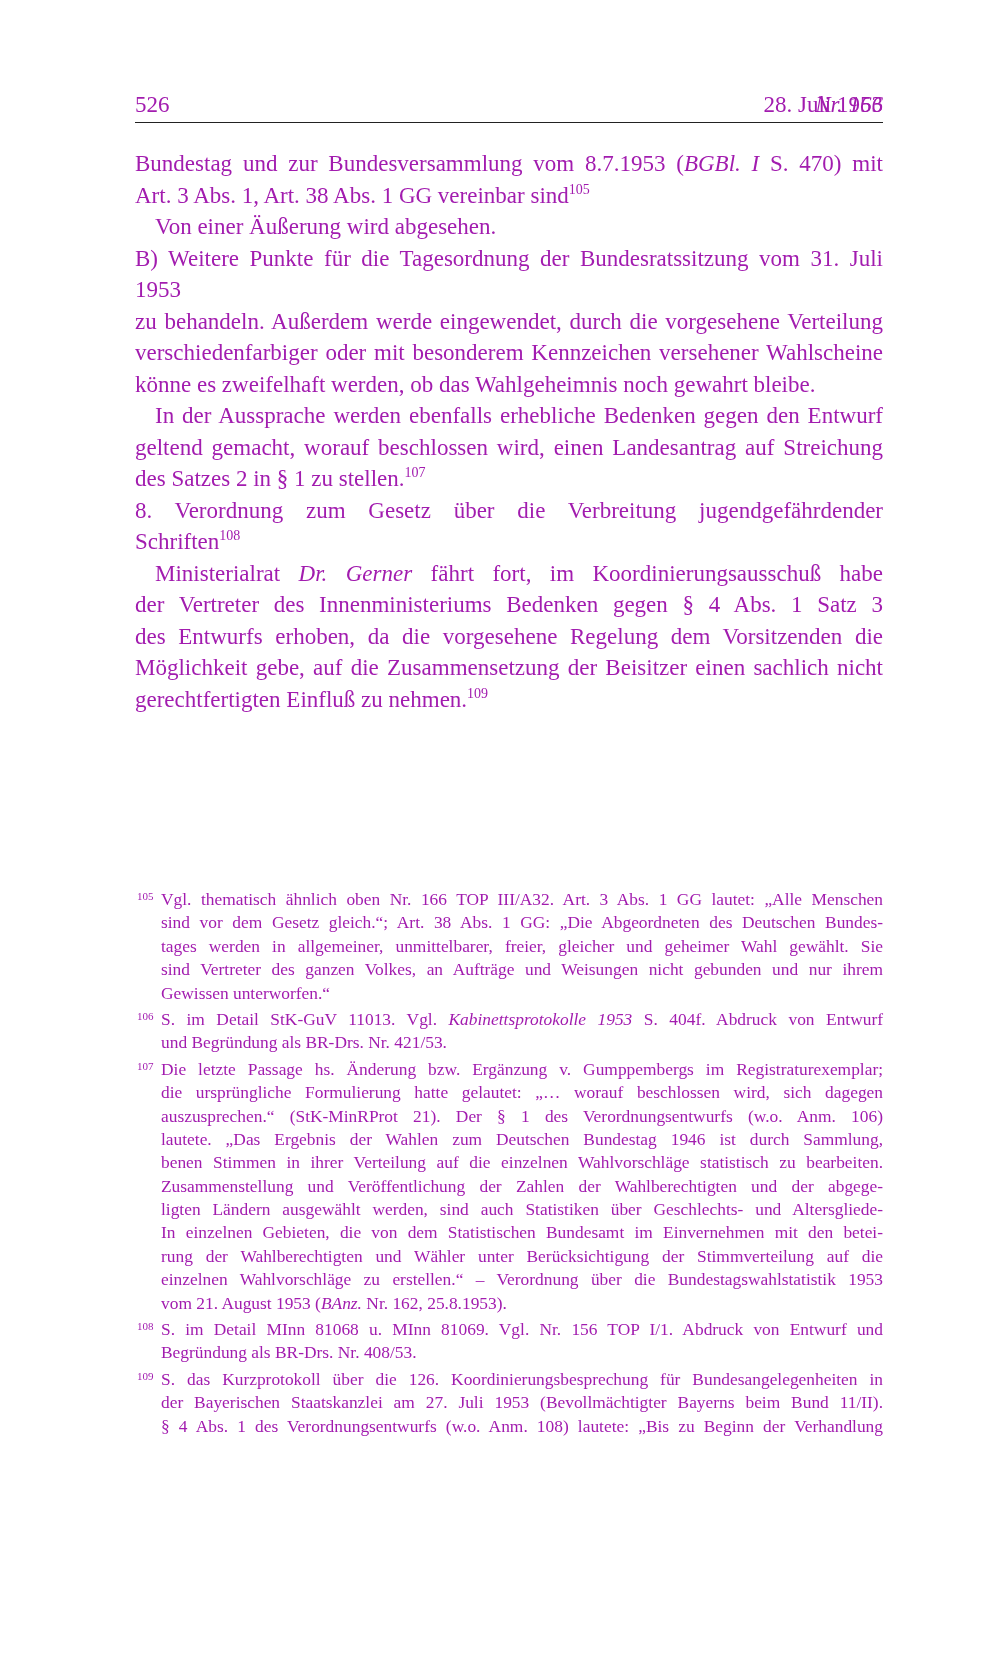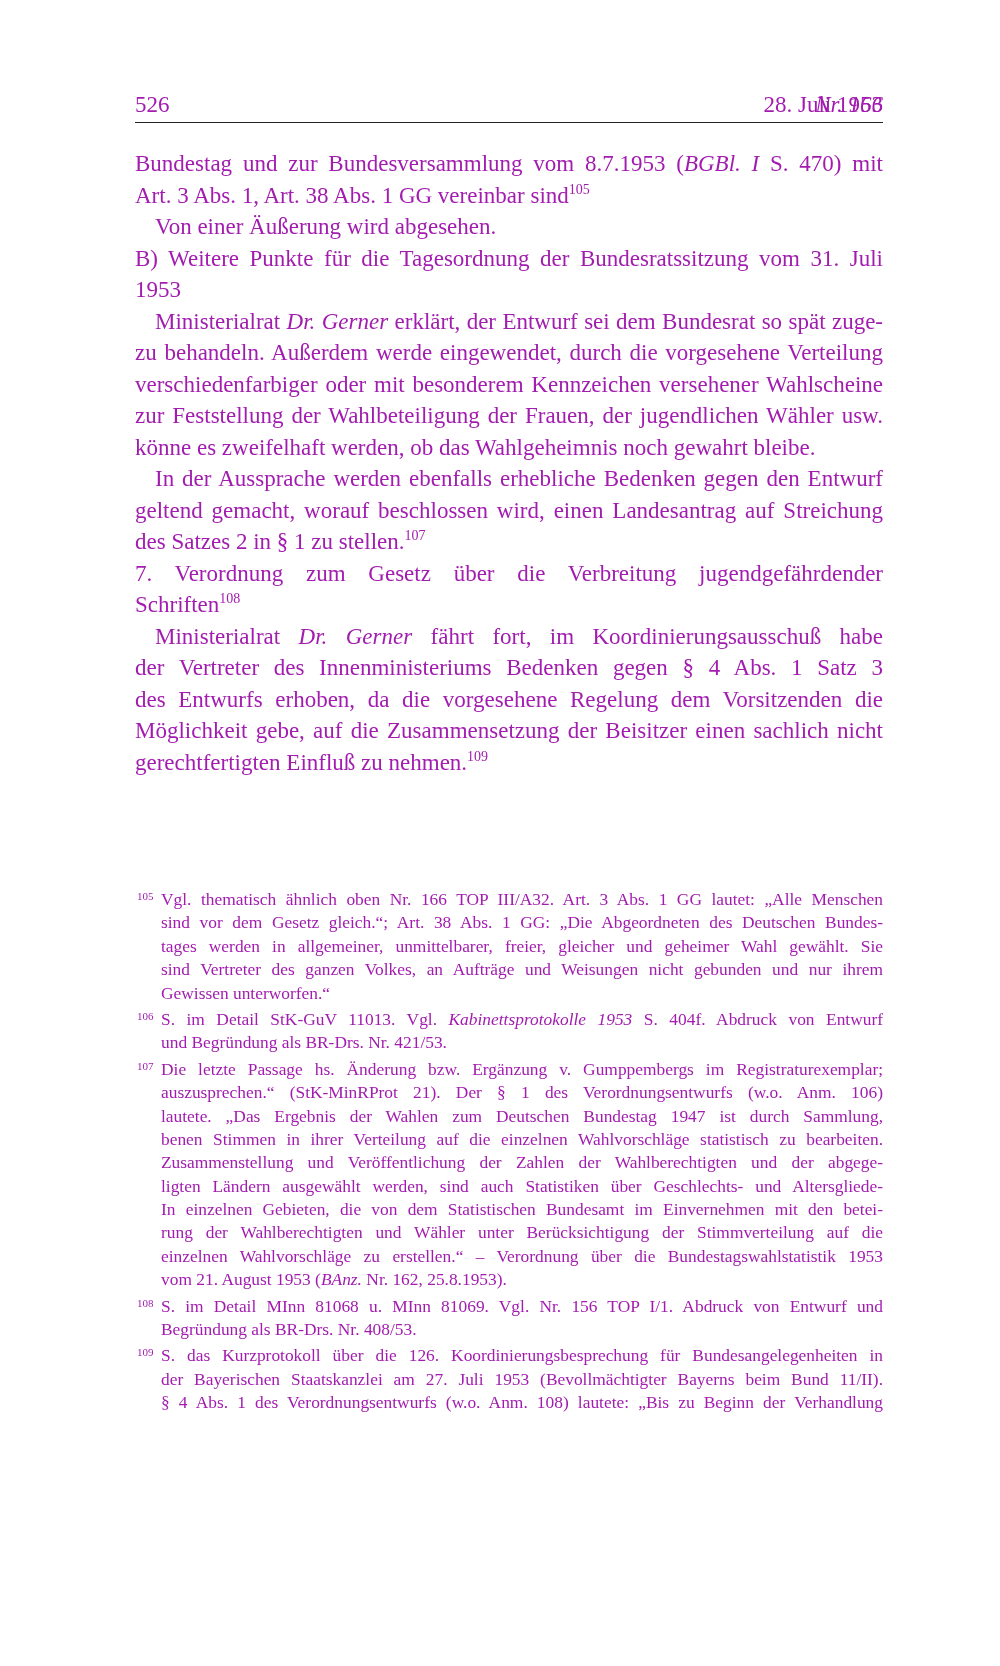--- a/index.html
+++ b/index.html
@@ -31,29 +31,27 @@
     <span class="hdr-center">28. Juli 1953</span>
     <span class="hdr-right">Nr. 166</span>
   </div>
 
   <div class="body-text" id="body-text">
       <div class="line just"><span>Bundestag und zur Bundesversammlung vom 8.7.1953 (</span><i>BGBl. I</i><span> S. 470) mit</span></div>
       <div class="line"><span>Art. 3 Abs. 1, Art. 38 Abs. 1 GG vereinbar sind</span><sup>105</sup></div>
       <div class="line indent"><span>Von einer Äußerung wird abgesehen.</span></div>
       <div class="line just"><span>B) Weitere Punkte für die Tagesordnung der Bundesratssitzung vom 31. Juli</span></div>
       <div class="line"><span>1953</span></div>
-      <div class="line just indent"><span>Ministerialrat </span><i>Dr. Gerner</i><span> erklärt, der Entwurf sei dem Bundesrat so spät zuge-</span></div>
       <div class="line just"><span>zu behandeln. Außerdem werde eingewendet, durch die vorgesehene Verteilung</span></div>
       <div class="line just"><span>verschiedenfarbiger oder mit besonderem Kennzeichen versehener Wahlscheine</span></div>
-      <div class="line just"><span>zur Feststellung der Wahlbeteiligung der Frauen, der jugendlichen Wähler usw.</span></div>
       <div class="line"><span>könne es zweifelhaft werden, ob das Wahlgeheimnis noch gewahrt bleibe.</span></div>
       <div class="line just indent"><span>In der Aussprache werden ebenfalls erhebliche Bedenken gegen den Entwurf</span></div>
       <div class="line just"><span>geltend gemacht, worauf beschlossen wird, einen Landesantrag auf Streichung</span></div>
       <div class="line"><span>des Satzes 2 in § 1 zu stellen.</span><sup>107</sup></div>
-      <div class="line just"><span>7. Verordnung zum Gesetz über die Verbreitung jugendgefährdender</span></div>
+      <div class="line just"><span>8. Verordnung zum Gesetz über die Verbreitung jugendgefährdender</span></div>
       <div class="line"><span>Schriften</span><sup>108</sup></div>
       <div class="line just indent"><span>Ministerialrat </span><i>Dr. Gerner</i><span> fährt fort, im Koordinierungsausschuß habe</span></div>
       <div class="line just"><span>der Vertreter des Innenministeriums Bedenken gegen § 4 Abs. 1 Satz 3</span></div>
       <div class="line just"><span>des Entwurfs erhoben, da die vorgesehene Regelung dem Vorsitzenden die</span></div>
       <div class="line just"><span>Möglichkeit gebe, auf die Zusammensetzung der Beisitzer einen sachlich nicht</span></div>
       <div class="line"><span>gerechtfertigten Einfluß zu nehmen.</span><sup>109</sup></div>
     </div>
 
   <div class="fn-wrap" id="footnotes">
       <div>
@@ -64,22 +62,23 @@
         <div class="fn-line"><span>Gewissen unterworfen.“</span></div>
       </div>
       <div class="fn-gap"></div>
       <div>
         <div class="fn-line just"><span class="fn-num">106</span><span>S. im Detail StK-GuV 11013. Vgl. </span><i>Kabinettsprotokolle 1953</i><span> S. 404f. Abdruck von Entwurf</span></div>
         <div class="fn-line"><span>und Begründung als BR-Drs. Nr. 421/53.</span></div>
       </div>
       <div class="fn-gap"></div>
       <div>
         <div class="fn-line just"><span class="fn-num">107</span><span>Die letzte Passage hs. Änderung bzw. Ergänzung v. Gumppembergs im Registraturexemplar;</span></div>
+        <div class="fn-line just"><span>die ursprüngliche Formulierung hatte gelautet: „… worauf beschlossen wird, sich dagegen</span></div>
         <div class="fn-line just"><span>auszusprechen.“ (StK-MinRProt 21). Der § 1 des Verordnungsentwurfs (w.o. Anm. 106)</span></div>
-        <div class="fn-line just"><span>lautete. „Das Ergebnis der Wahlen zum Deutschen Bundestag 1947 ist durch Sammlung,</span></div>
+        <div class="fn-line just"><span>lautete. „Das Ergebnis der Wahlen zum Deutschen Bundestag 1946 ist durch Sammlung,</span></div>
         <div class="fn-line just"><span>benen Stimmen in ihrer Verteilung auf die einzelnen Wahlvorschläge statistisch zu bearbeiten.</span></div>
         <div class="fn-line just"><span>Zusammenstellung und Veröffentlichung der Zahlen der Wahlberechtigten und der abgege-</span></div>
         <div class="fn-line just"><span>ligten Ländern ausgewählt werden, sind auch Statistiken über Geschlechts- und Altersgliede-</span></div>
         <div class="fn-line just"><span>In einzelnen Gebieten, die von dem Statistischen Bundesamt im Einvernehmen mit den betei-</span></div>
         <div class="fn-line just"><span>rung der Wahlberechtigten und Wähler unter Berücksichtigung der Stimmverteilung auf die</span></div>
         <div class="fn-line just"><span>einzelnen Wahlvorschläge zu erstellen.“ – Verordnung über die Bundestagswahlstatistik 1953</span></div>
         <div class="fn-line"><span>vom 21. August 1953 (</span><i>BAnz.</i><span> Nr. 162, 25.8.1953).</span></div>
       </div>
       <div class="fn-gap"></div>
       <div>

